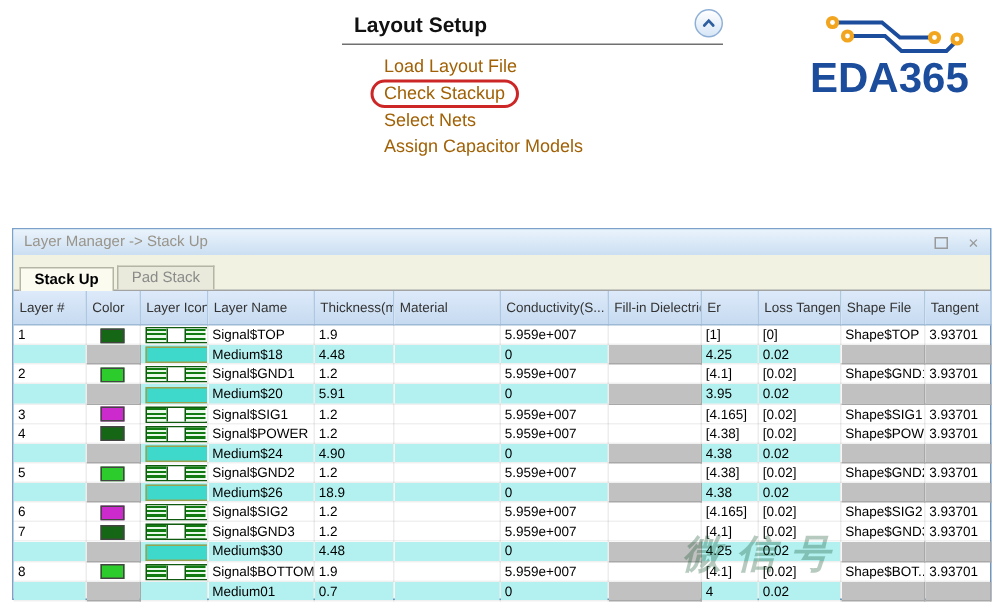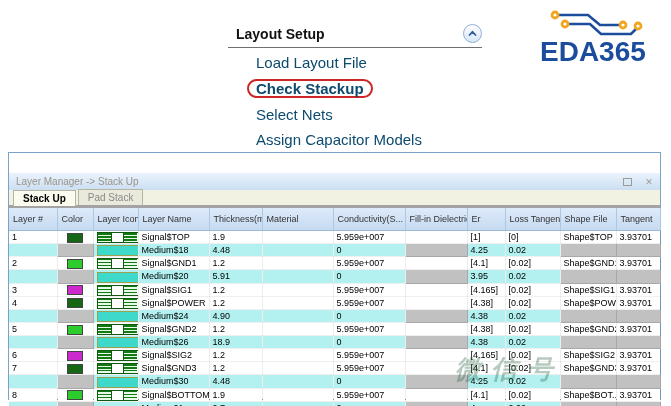--- a/index.html
+++ b/index.html
@@ -1,47 +1,47 @@
 <!DOCTYPE html>
 <html><head>
 <meta charset="utf-8">
 <style>
   html,body{margin:0;padding:0;background:#fff;}
   #stage{position:relative;width:671px;height:406px;background:#fff;overflow:hidden;
          font-family:"Liberation Sans",sans-serif;}
 
   
-  .menu{position:absolute;left:228px;top:22px;width:254px;}
+  .menu{position:absolute;left:228px;top:4px;width:254px;}
   .menu-header{display:flex;justify-content:space-between;align-items:center;
                border-bottom:1px solid #707070;padding:2px 0 4px 8px;}
   .menu-title{font-size:14px;font-weight:bold;color:#111;}
   .collapse-btn{width:17px;height:17px;border-radius:50%;border:1px solid #8fb0d6;
                 background:linear-gradient(#ffffff,#d7e6f6);display:inline-flex;
                 align-items:center;justify-content:center;cursor:pointer;}
   .menu-items{margin:6px 0 0 28px;}
-  .menu-item{display:block;color:#0c4a6e;font-size:15px;line-height:17px;margin:0 0 8px 0;
+  .menu-item{display:block;color:#a16207;font-size:12px;line-height:17px;margin:0 0 0 0;
              text-decoration:none;width:max-content;cursor:pointer;}
   .menu-item.highlighted{border:2px solid #cc2626;border-radius:10px;padding:0 7px;
-             margin-left:-9px;line-height:15px;font-weight:bold;}
+             margin-left:-9px;line-height:15px;}
 
   
   .logo{position:absolute;left:538px;top:3px;}
 
   
   .window{position:absolute;left:8px;top:152px;width:651px;height:246px;
           border:1px solid #7ba2c9;background:#fff;}
   .titlebar{height:17px;background:linear-gradient(#eaf3fc,#cbdff2);
             display:flex;align-items:center;padding:0 4px 0 7px;
-            font-size:10px;color:#99948a;margin-top:20px;}
+            font-size:10px;color:#99948a;}
   .titlebar .spacer{flex:1;}
   .win-btn{width:14px;height:12px;display:inline-flex;align-items:center;justify-content:center;
            color:#9a9a9a;font-size:9px;margin-left:8px;cursor:pointer;}
   .restore-glyph{width:7px;height:6px;border:1px solid #9a9a9a;display:inline-block;}
 
-  .tabstrip{height:18px;background:#f1f2e2;border-bottom:3px solid #a3a3a3;
+  .tabstrip{height:24px;background:#f1f2e2;border-bottom:1px solid #a3a3a3;
             display:flex;align-items:flex-end;padding-left:4px;box-sizing:border-box;}
   .tab{font-size:10px;padding:2px 9px 2px 9px;border:1px solid #b5b5a5;border-bottom:none;
        color:#8a8a8a;background:#e9eadb;margin-right:2px;cursor:pointer;}
   .tab.active{font-weight:bold;color:#000;background:#fbfbf0;position:relative;top:1px;}
 
   table{border-collapse:collapse;table-layout:fixed;width:651px;font-size:9px;}
   col.c1{width:48px}col.c2{width:36px}col.c3{width:45px}col.c4{width:71px}
   col.c5{width:53px}col.c6{width:71px}col.c7{width:72px}col.c8{width:62px}
   col.c9{width:38px}col.c10{width:55px}col.c11{width:56px}col.c12{width:44px}
   thead th{background:linear-gradient(#ddeafa,#c6daf0);border-right:1px solid #aec7e2;

